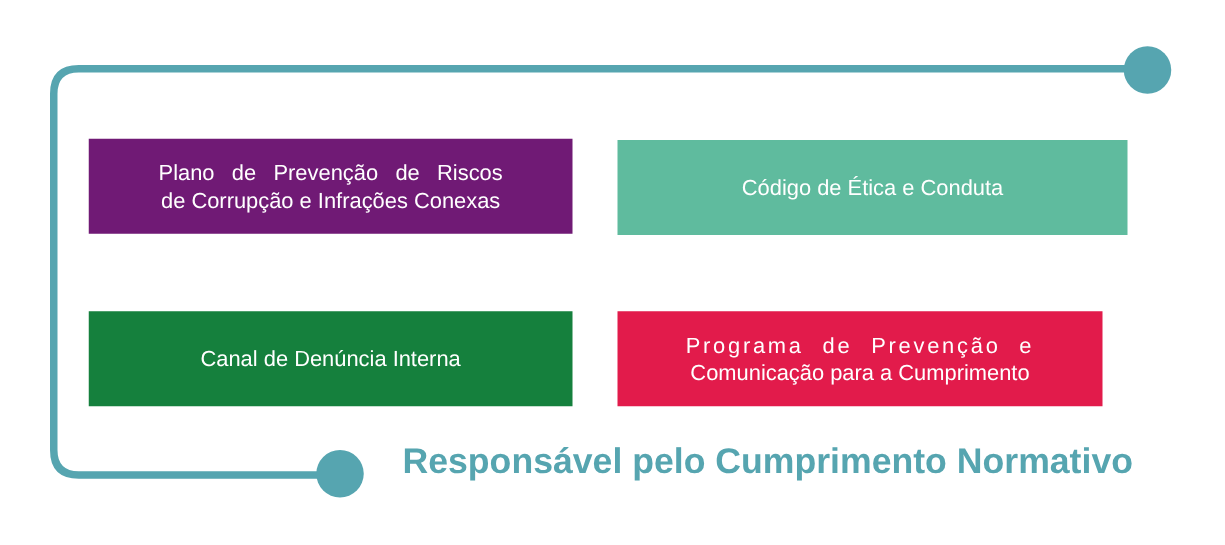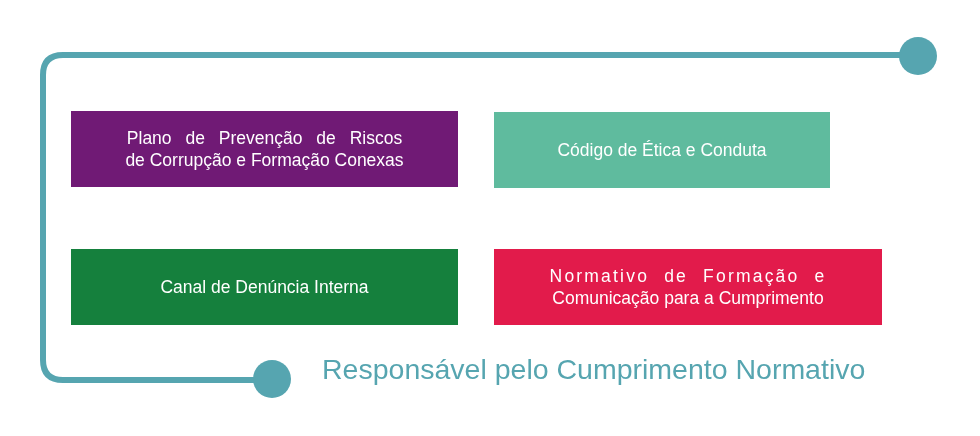--- a/index.html
+++ b/index.html
@@ -35,21 +35,21 @@
     .box span {
       display: block;
     }
     .box-plan {
       left: 71px; top: 111px; width: 387px; height: 76px;
     }
     .box-plan .line1 {
       word-spacing: 9px;
     }
     .box-code {
-      left: 494px; top: 112px; width: 336px; height: 76px;
+      left: 494px; top: 112px; width: 408px; height: 76px;
     }
     .box-channel {
       left: 71px; top: 249px; width: 387px; height: 76px;
     }
     .box-program {
       left: 494px; top: 249px; width: 388px; height: 76px;
     }
     .box-program .line1 {
       letter-spacing: 2.2px;
       word-spacing: 8px;
@@ -68,32 +68,32 @@
 
 <svg class="connector" viewBox="0 0 980 436" xmlns="http://www.w3.org/2000/svg">
   <path d="M918 55 L63 55 Q43 55 43 75 L43 360 Q43 380 63 380 L272 380" fill="none" stroke="#56A5B0" stroke-width="6" stroke-linecap="round"></path>
   <circle cx="918" cy="56" r="19" fill="#56A5B0"></circle>
   <circle cx="272" cy="379" r="19" fill="#56A5B0"></circle>
 </svg>
 
 <div class="box box-plan" style="background:#701a75;">
   <div>
     <span class="line1">Plano de Prevenção de Riscos</span>
-    <span>de Corrupção e Formação Conexas</span>
+    <span>de Corrupção e Infrações Conexas</span>
   </div>
 </div>
 
 <div class="box box-code" style="background:#5FBB9E;">
   <span>Código de Ética e Conduta</span>
 </div>
 
 <div class="box box-channel" style="background:#15803d;">
   <span>Canal de Denúncia Interna</span>
 </div>
 
 <div class="box box-program" style="background:#E21B4B;">
   <div>
-    <span class="line1">Normativo de Formação e</span>
+    <span class="line1">Programa de Prevenção e</span>
     <span>Comunicação para a Cumprimento</span>
   </div>
 </div>
 
-<div class="footer-title" style="color:#56A5B0;">Responsável pelo Cumprimento Normativo</div>
+<div class="footer-title" style="color:#56A5B0;font-weight:bold;">Responsável pelo Cumprimento Normativo</div>
 
 </body></html>

